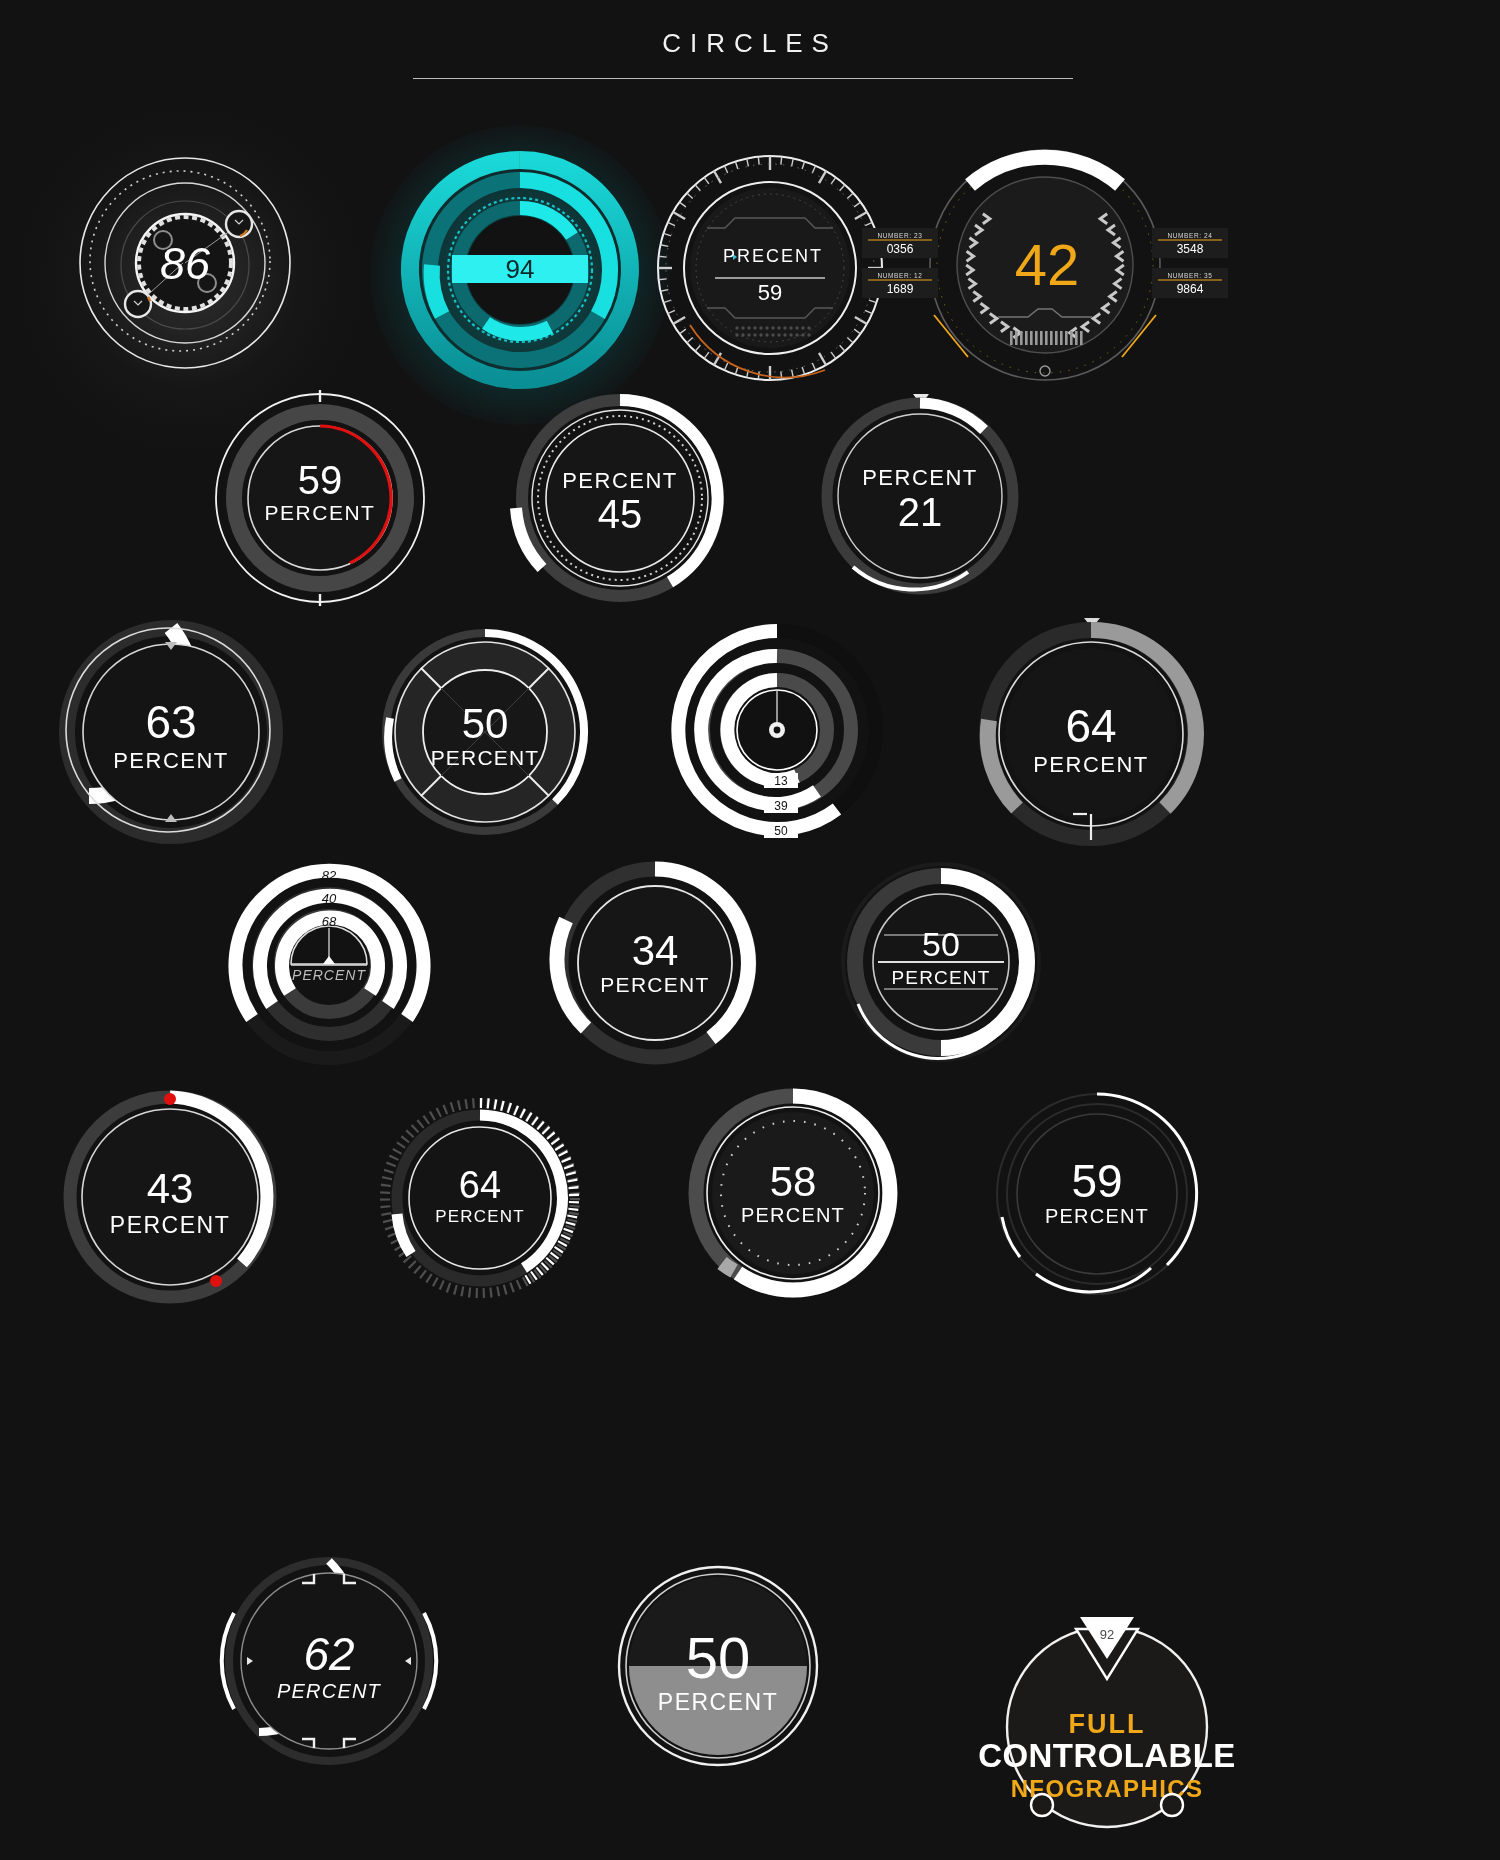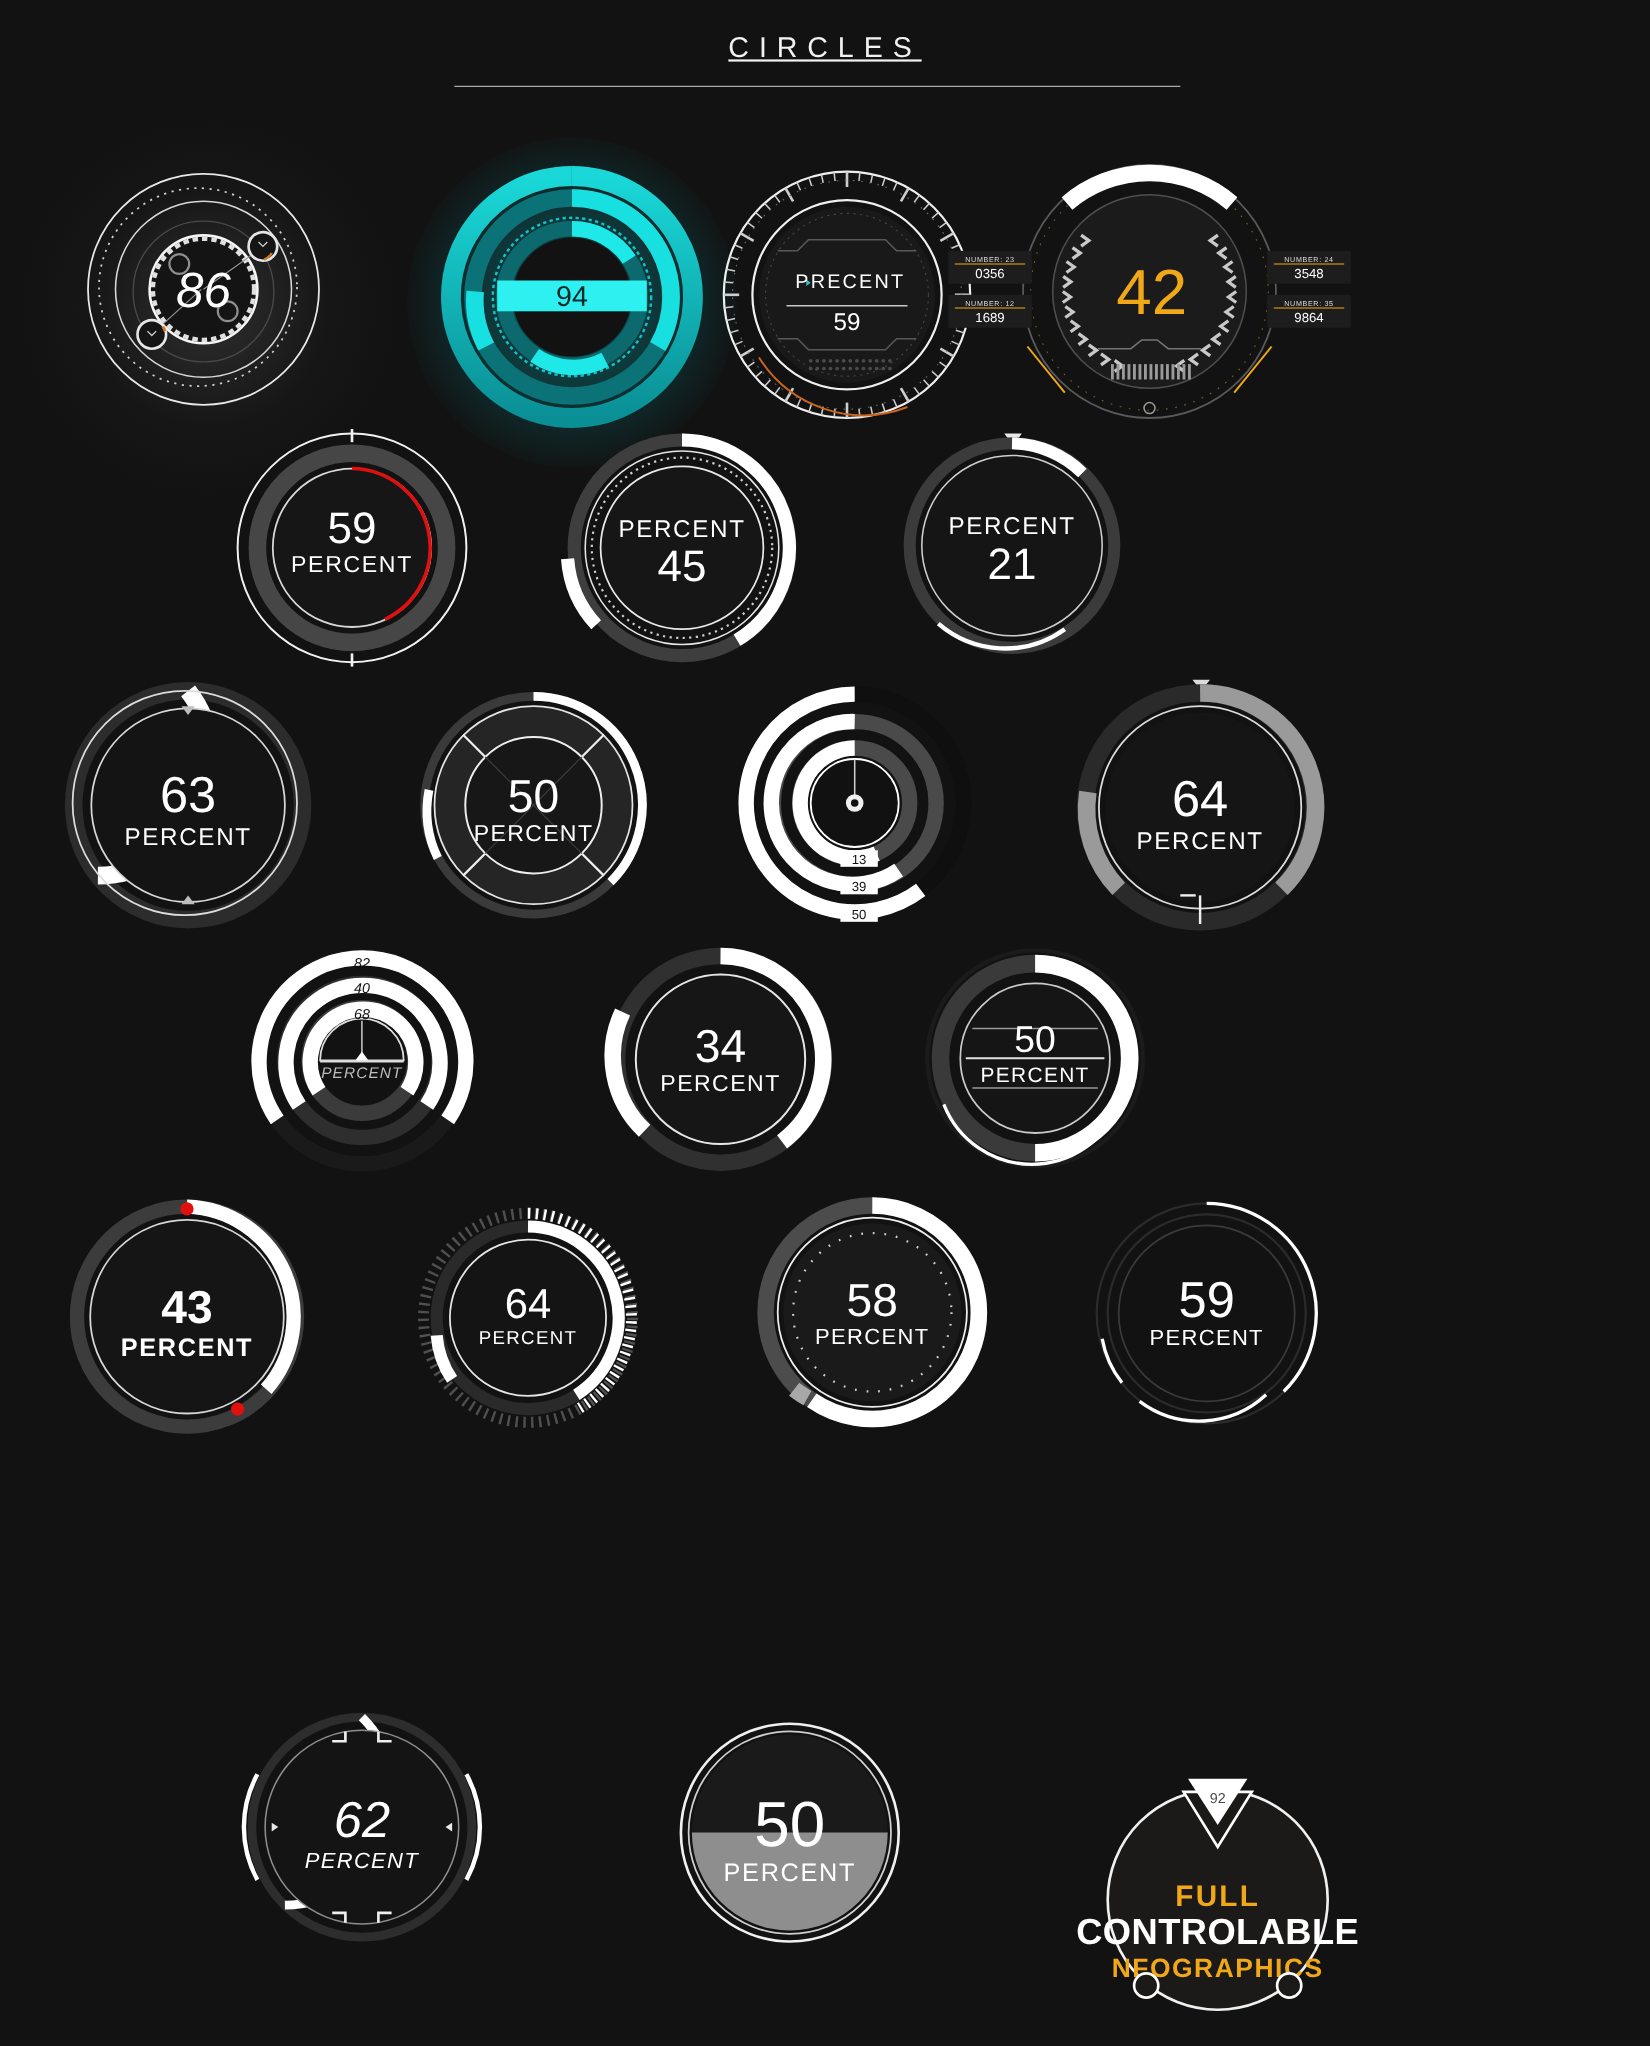--- a/index.html
+++ b/index.html
@@ -4,21 +4,21 @@
 <style>
   html,body{margin:0;padding:0;background:#121212;}
   body{
     width:1500px;height:1860px;position:relative;overflow:hidden;
     font-family:"Liberation Sans", sans-serif;
     background:#121212;
     -webkit-font-smoothing:antialiased;
   }
   .page-title{
     position:absolute;top:28px;left:0;width:100%;text-align:center;
-    color:#f2f2f2;font-size:26px;letter-spacing:9px;font-weight:400;text-decoration:underline;
+    color:#f2f2f2;font-size:26px;letter-spacing:9px;font-weight:400;
   }
   .title-rule{
     position:absolute;top:78px;left:413px;width:660px;height:1px;
     background:#bdbdbd;
   }
   .w{position:absolute;}
   svg{display:block;overflow:visible;}
   text{font-family:"Liberation Sans", sans-serif;}
   .glow-radial{
     position:absolute;border-radius:50%;
@@ -424,21 +424,21 @@
   <path d="M20 142 a86 86 0 0 0 160 0" fill="none" stroke="#ffffff" stroke-width="3"></path>
   <circle cx="103" cy="100" r="68" fill="#151515" stroke="#cacaca" stroke-width="1.6"></circle>
   <line x1="40" y1="100" x2="166" y2="100" stroke="#e0e0e0" stroke-width="1.8"></line>
   <line x1="46" y1="73" x2="160" y2="73" stroke="#9a9a9a" stroke-width="1.4"></line>
   <line x1="46" y1="127" x2="160" y2="127" stroke="#9a9a9a" stroke-width="1.4"></line>
   <text x="103" y="94" text-anchor="middle" fill="#ffffff" font-size="34">50</text>
   <text x="103" y="122" text-anchor="middle" fill="#ffffff" font-size="19" letter-spacing="1.2">PERCENT</text>
 </svg>
 </div>
 
-<div class="w" style="left:58px;top:1090px;font-weight:bold;">
+<div class="w" style="left:58px;top:1090px;">
 <svg width="230" height="215" viewBox="0 0 230 215">
   <circle cx="112" cy="107" r="100" fill="none" stroke="#3c3c3c" stroke-width="13"></circle>
   <path d="M112 7 a100 100 0 0 1 72 166" fill="none" stroke="#ffffff" stroke-width="13"></path>
   <circle cx="112" cy="107" r="88" fill="#151515" stroke="#d7d7d7" stroke-width="1.6"></circle>
   <circle cx="112" cy="9" r="6" fill="#e01010"></circle>
   <circle cx="158" cy="191" r="6" fill="#e01010"></circle>
   <text x="112" y="113" text-anchor="middle" fill="#ffffff" font-size="42">43</text>
   <text x="112" y="143" text-anchor="middle" fill="#ffffff" font-size="23" letter-spacing="1.5">PERCENT</text>
 </svg>
 </div>

